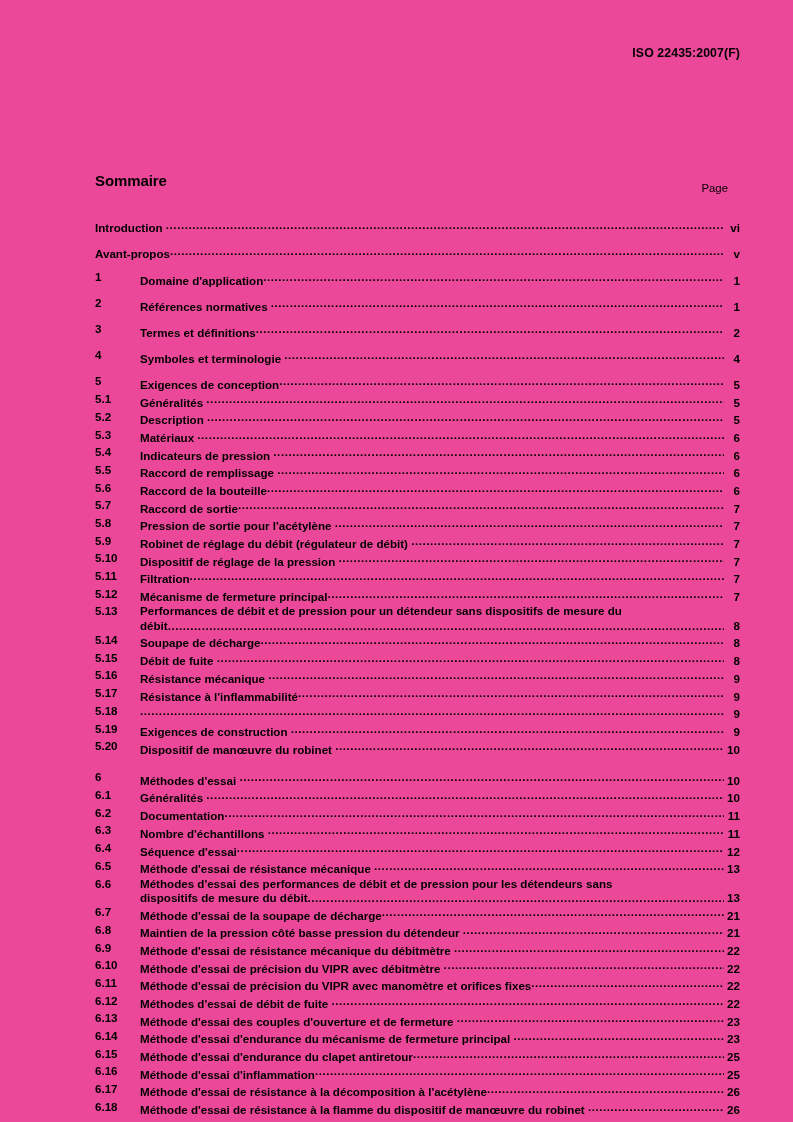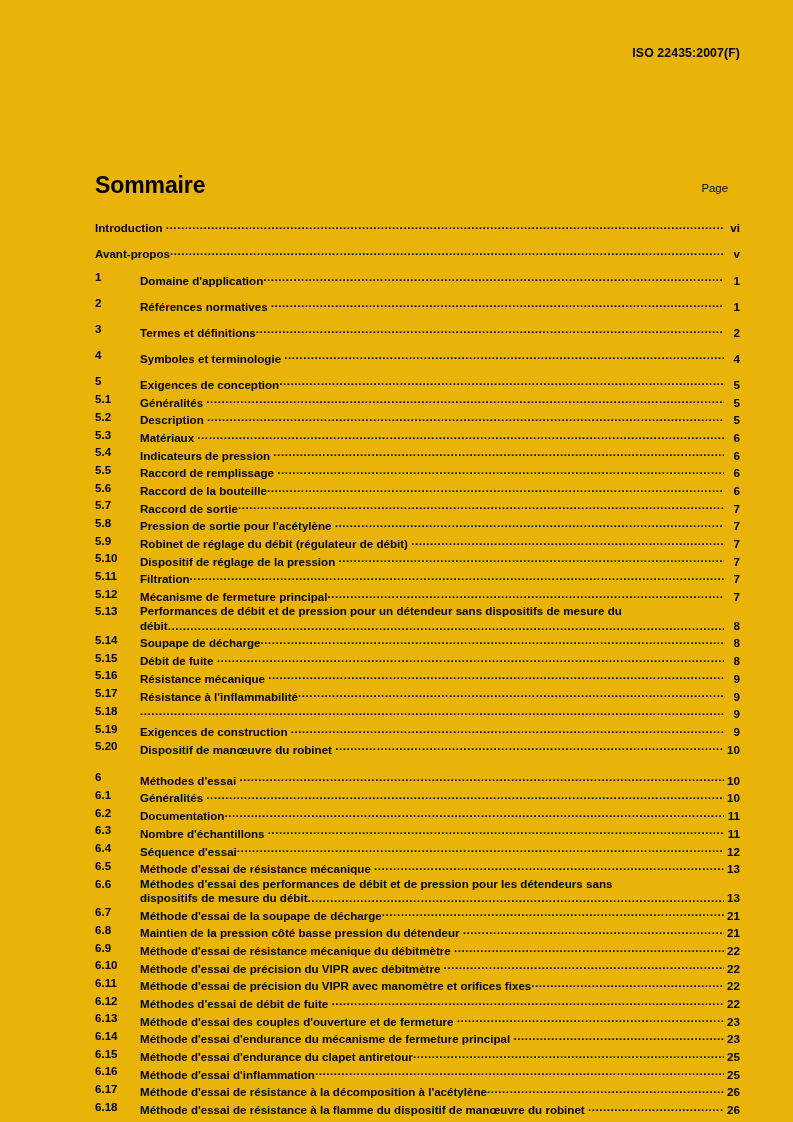--- a/index.html
+++ b/index.html
@@ -10,21 +10,21 @@
   }
   body {
     font-family: "Liberation Sans", sans-serif;
     color: #000000;
     -webkit-font-smoothing: antialiased;
   }
   .page {
     position: relative;
     width: 793px;
     height: 1122px;
-    background: #eab308;
+    background: #ec4899;
     overflow: hidden;
     box-sizing: border-box;
   }
 
   
   .doc-header {
     position: absolute;
     top: 46px;
     left: 95px;
     right: 53px;
@@ -39,21 +39,21 @@
     position: absolute;
     top: 173px;
     left: 95px;
     right: 53px;
     height: 30px;
   }
   .toc-title {
     position: absolute;
     left: 0;
     top: -1px;
-    font-size: 23px;
+    font-size: 15px;
     font-weight: bold;
     letter-spacing: -0.1px;
   }
   .page-label {
     position: absolute;
     right: 12px;
     top: 9px;
     font-size: 11.4px;
     font-weight: normal;
   }

